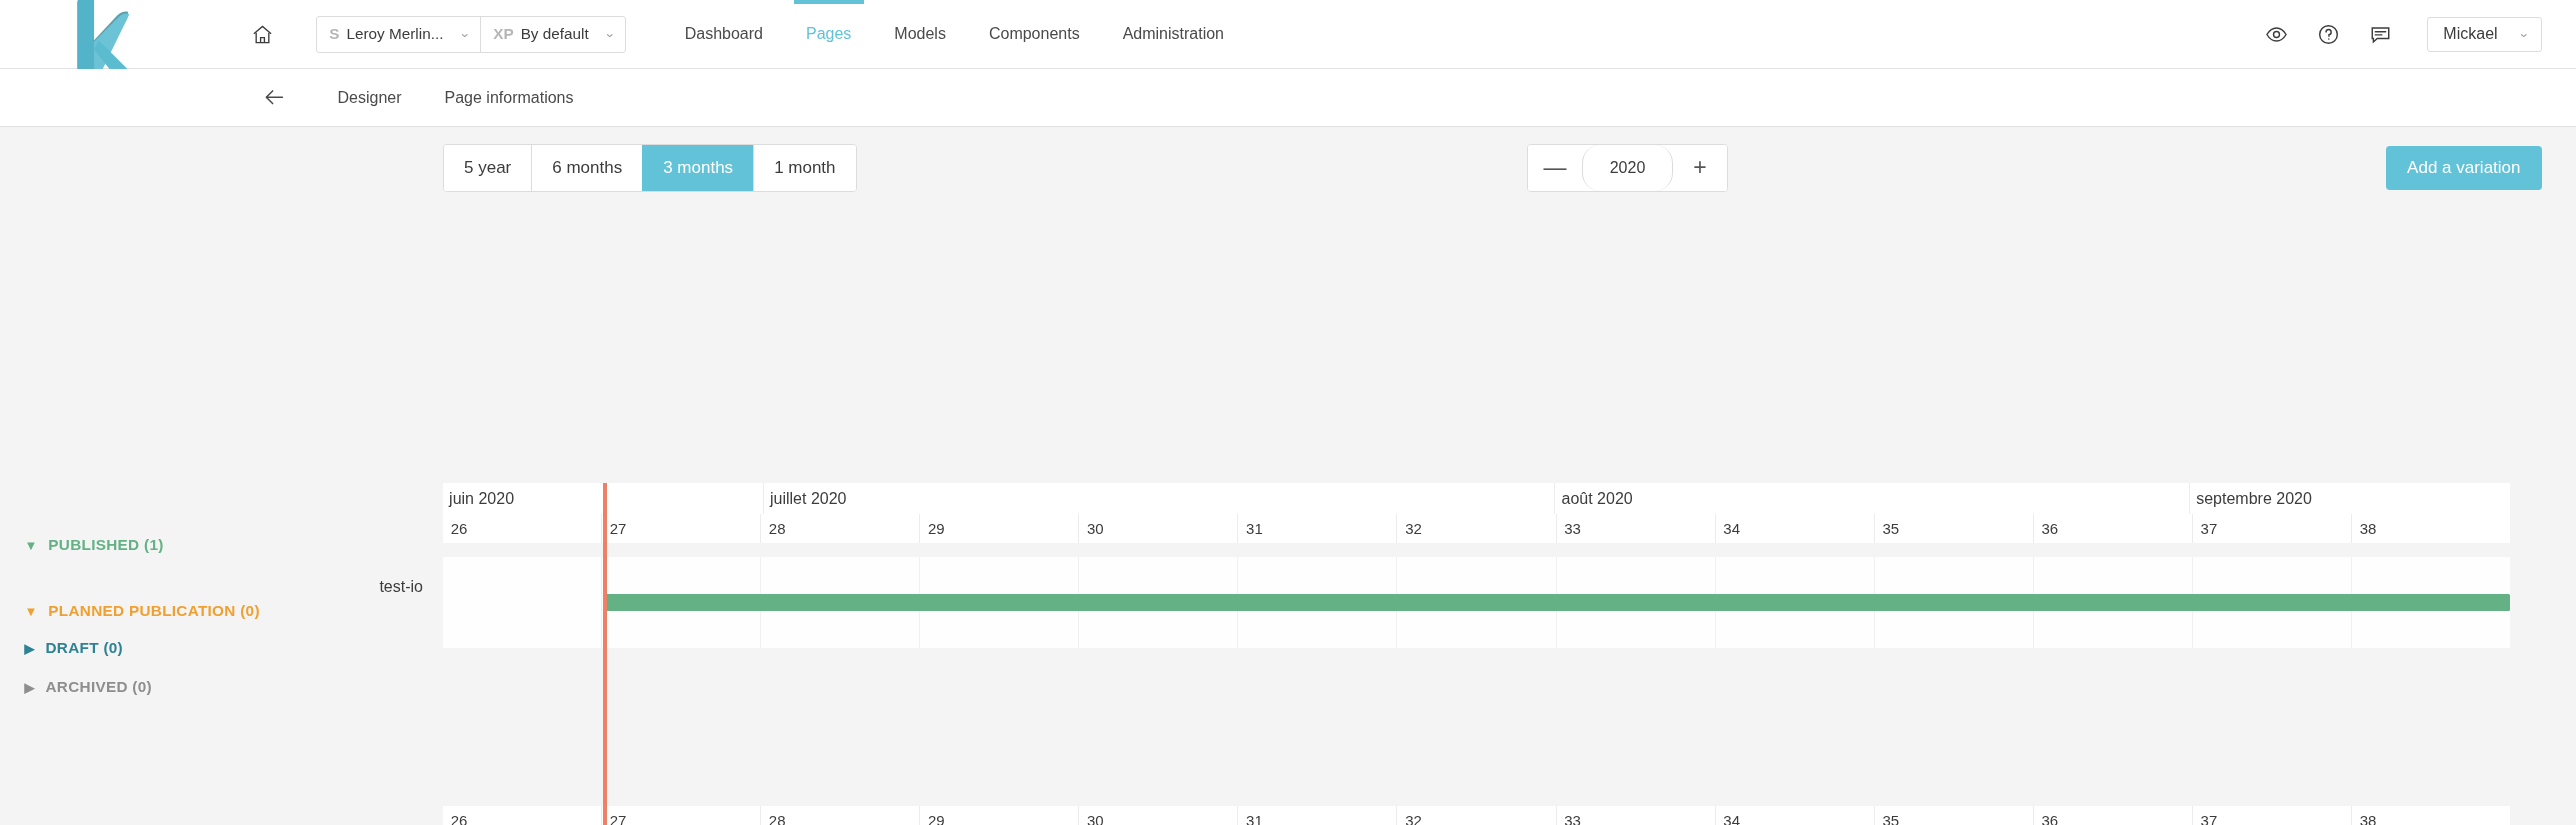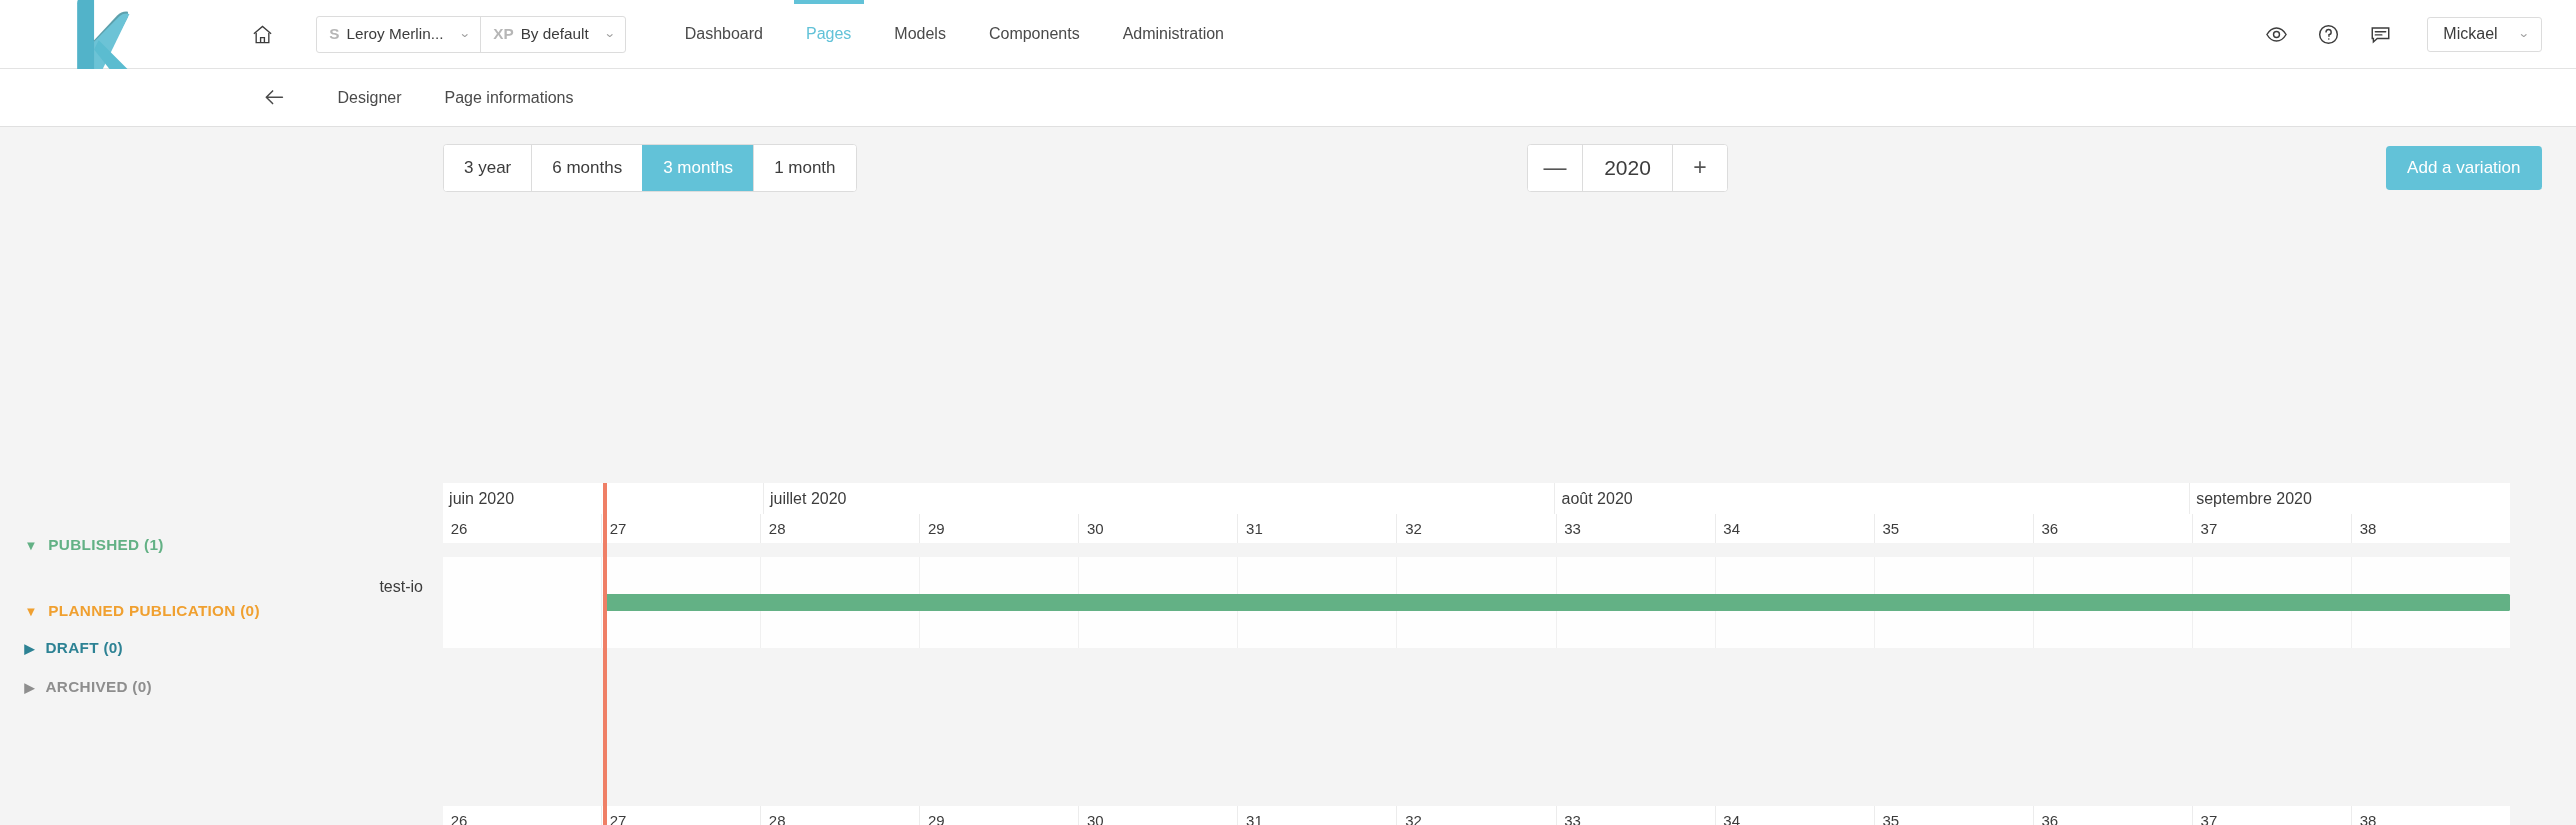--- a/index.html
+++ b/index.html
@@ -184,24 +184,25 @@
   }
   .year-btn {
     width: 54px;
     display:flex; align-items:center; justify-content:center;
     font-size: 23px; color: #555;
     background: #fff;
   }
   .year-val {
     min-width: 91px;
     display:flex; align-items:center; justify-content:center;
-    font-size: 21px; color: #3c3c3c;
+    font-size: 16px; color: #3c3c3c;
     border-left: 0.8px solid #dcdcdc;
     border-right: 0.8px solid #dcdcdc;
     background: #fff;
+    border-radius: 18px;
   }
 
   .add-btn {
     position: absolute;
     right: 34px; top: 50%;
     transform: translateY(-50%);
     background: #62c2d8;
     color: #fff;
     font-size: 17px;
     border: none;
@@ -404,21 +405,21 @@
     </svg>
   </div>
   <div class="subnav-items">
     <div class="sub-item">Designer</div>
     <div class="sub-item">Page informations</div>
   </div>
 </div>
 
 <div class="toolbar">
   <div class="range-group">
-    <div class="range-btn">3 year</div>
+    <div class="range-btn">5 year</div>
     <div class="range-btn">6 months</div>
     <div class="range-btn active">3 months</div>
     <div class="range-btn">1 month</div>
   </div>
 
   <div class="year-group">
     <div class="year-btn">—</div>
     <div class="year-val">2020</div>
     <div class="year-btn">+</div>
   </div>

